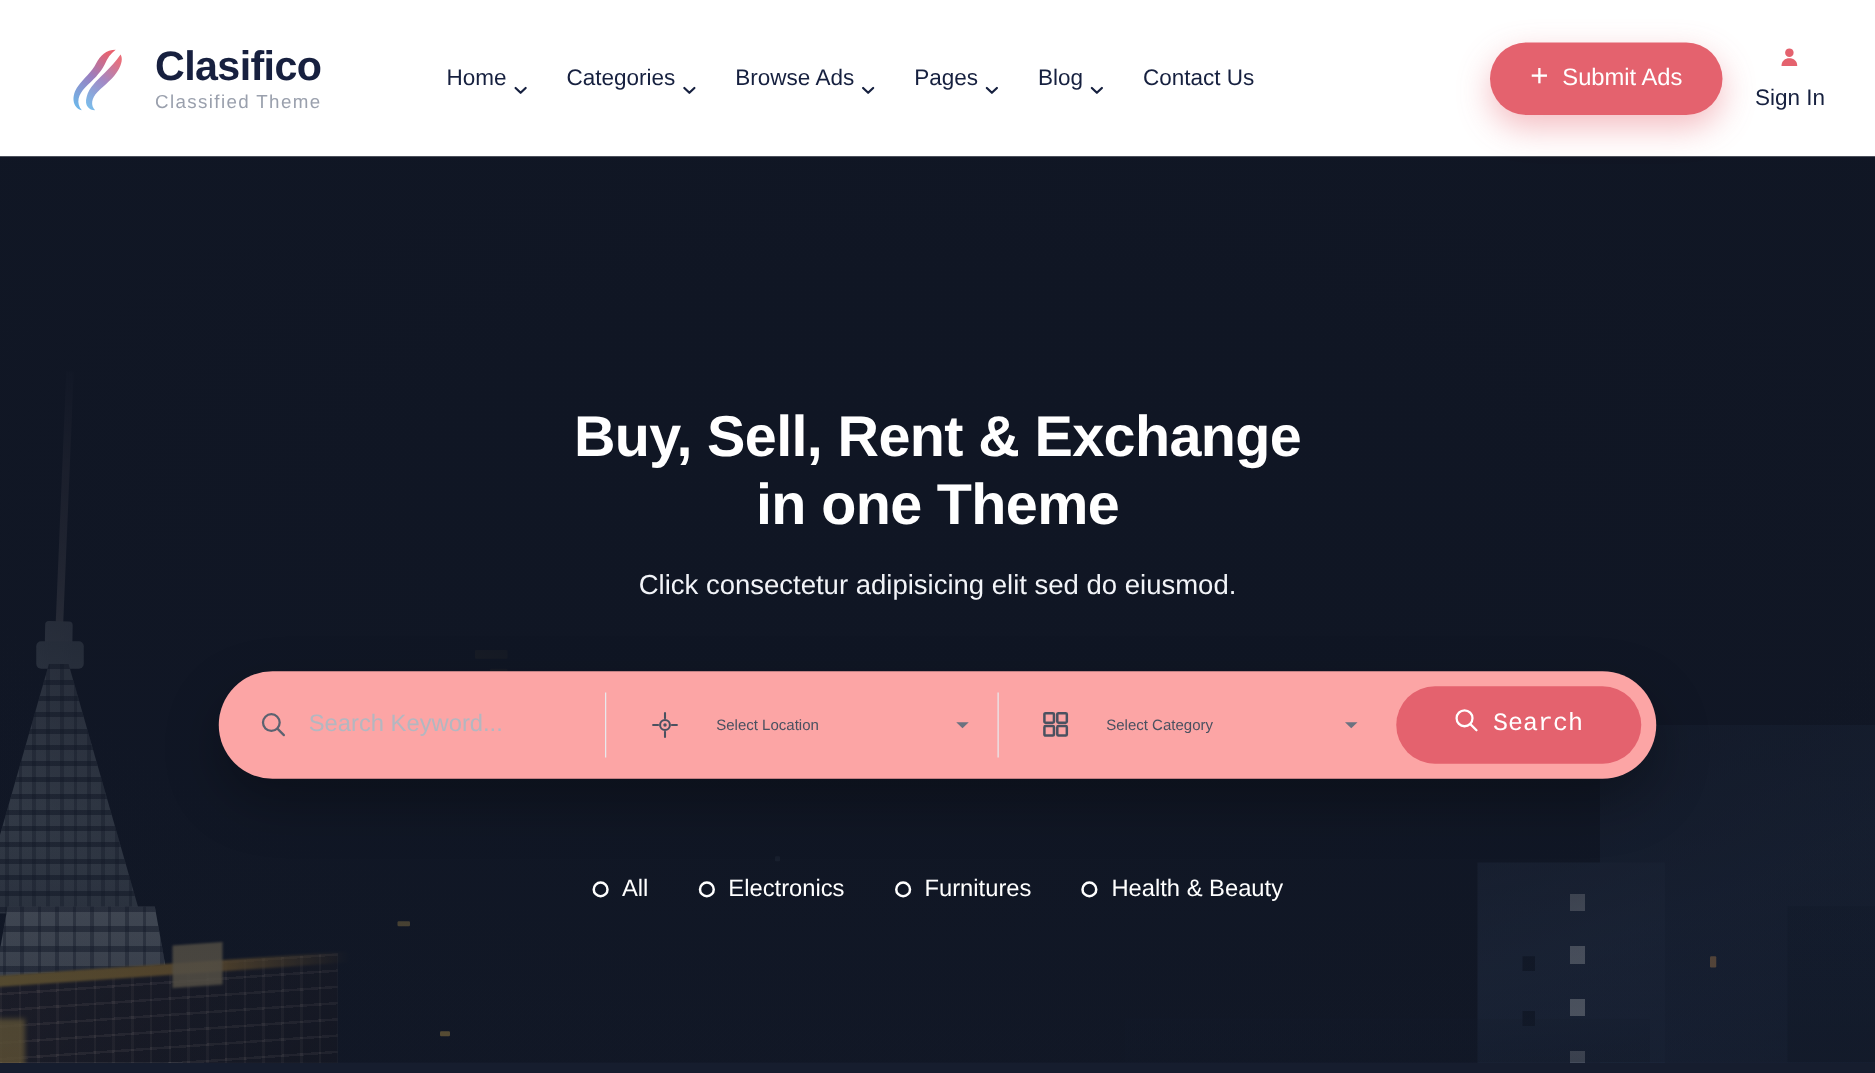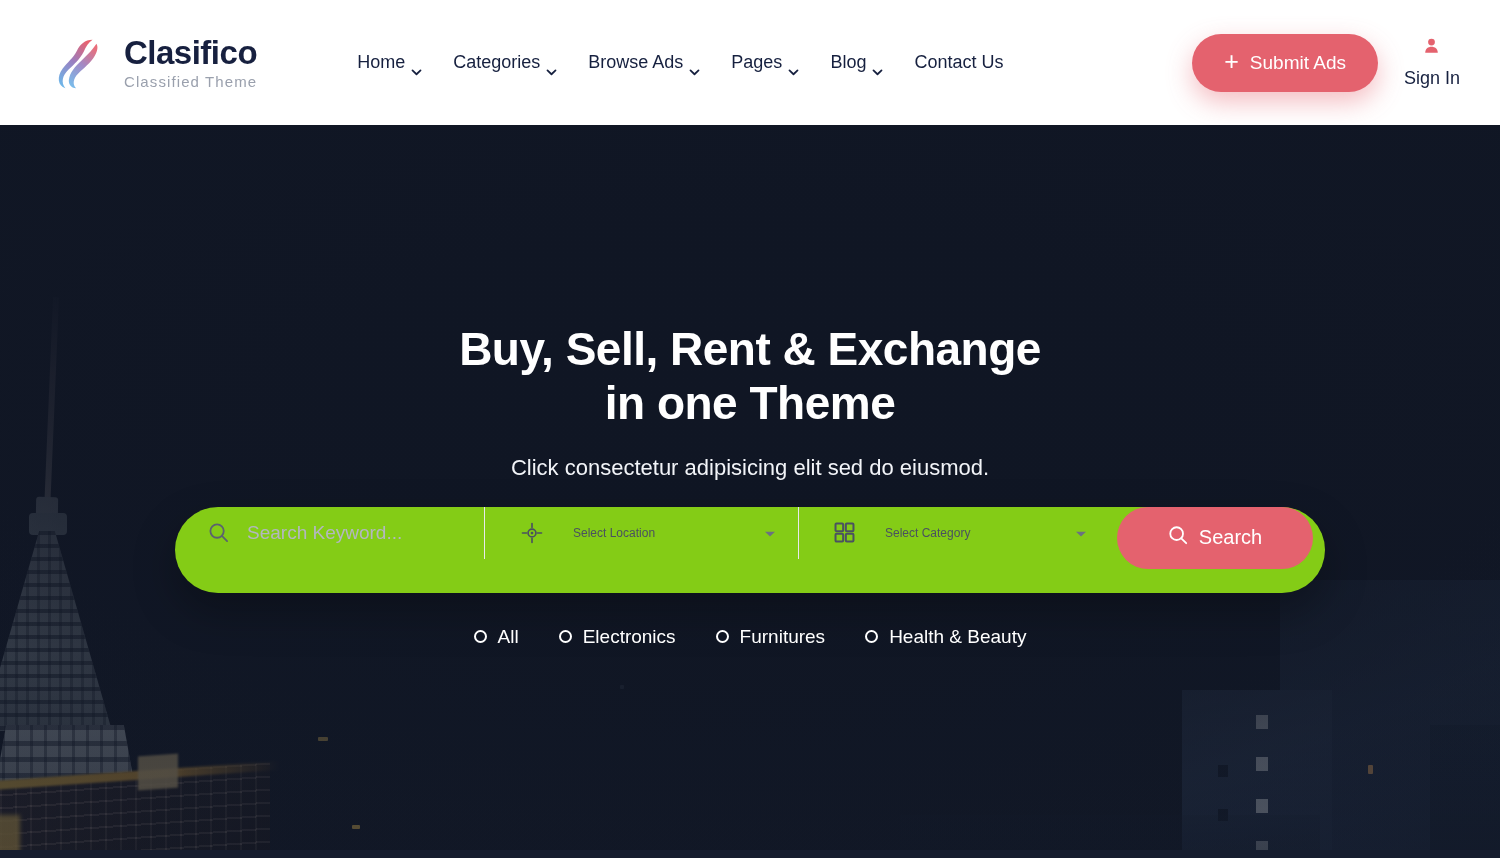--- a/index.html
+++ b/index.html
@@ -210,24 +210,24 @@
     text-align: center; line-height: 1.17; letter-spacing: -0.5px;
     max-width: 1000px;
   }
   .hero-sub {
     margin-top: 24px;
     font-size: 22px; color: #f2f4f8; text-align: center;
   }
 
   
   .search-bar {
-    margin-top: 26px;
+    margin-top: 56px;
     width: 1150px; height: 86px;
-    background: #84cc16; border-radius: 43px;
-    display: flex; align-items: flex-start;
+    background: #fca5a5; border-radius: 43px;
+    display: flex; align-items: center;
     box-shadow: 0 18px 44px rgba(0,0,0,0.28);
   }
   .sb-field {
     display: flex; align-items: center; height: 52px;
     padding: 0 0 0 30px;
   }
   .sb-keyword { flex: 0 0 310px; gap: 16px; border-right: 1px solid #e8e9ed; }
   .sb-keyword input {
     border: none; outline: none; font-size: 19px; color: #4a5160;
     width: 230px; font-family: "Liberation Sans", sans-serif;
@@ -242,31 +242,31 @@
   .sb-select-2 { flex: 0 0 310px; border-right: none; padding-left: 32px; }
   .sb-icon { width: 26px; flex: 0 0 26px; display: flex; align-items: center; justify-content: center; }
   .sb-label { font-size: 12px; color: #4a5160; margin-left: 28px; white-space: nowrap; }
   .sb-arrow { margin-left: auto; margin-right: 22px; }
   .search-btn {
     margin-left: auto; margin-right: 12px;
     display: flex; align-items: center; justify-content: center; gap: 11px;
     width: 196px; height: 62px;
     background: #e4626e; color: #fff; border: none; border-radius: 31px;
     font-size: 20px; cursor: pointer;
-    font-family: Liberation Sans, sans-serif;
+    font-family: Liberation Mono, monospace;
   }
 
   
   .cat-row {
     margin-top: 33px;
     display: flex; align-items: center; gap: 40px;
   }
   .cat-opt {
     display: flex; align-items: center; gap: 11px;
-    color: #ffffff; font-size: 19px; cursor: pointer; white-space: nowrap;
+    color: #ffffff; font-size: 19px; cursor: pointer; white-space: nowrap; margin-top: 45px;
   }
   .radio {
     width: 13px; height: 13px; border: 2px solid #ffffff;
     border-radius: 50%; flex: 0 0 13px;
   }
 </style>
 </head>
 <body>
 
 <div class="page">

